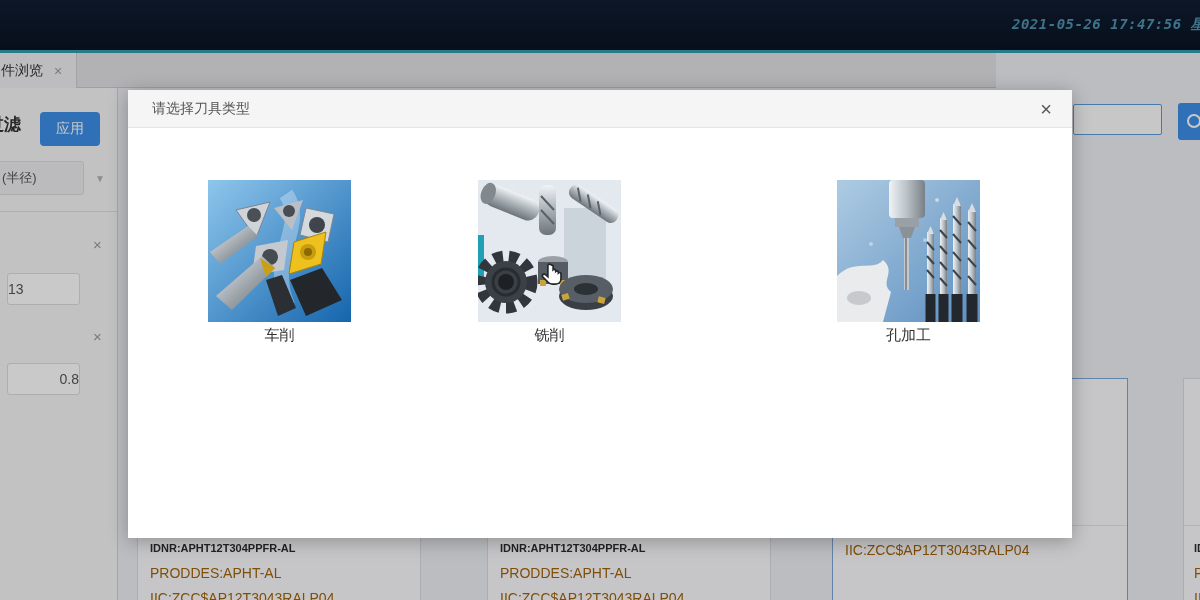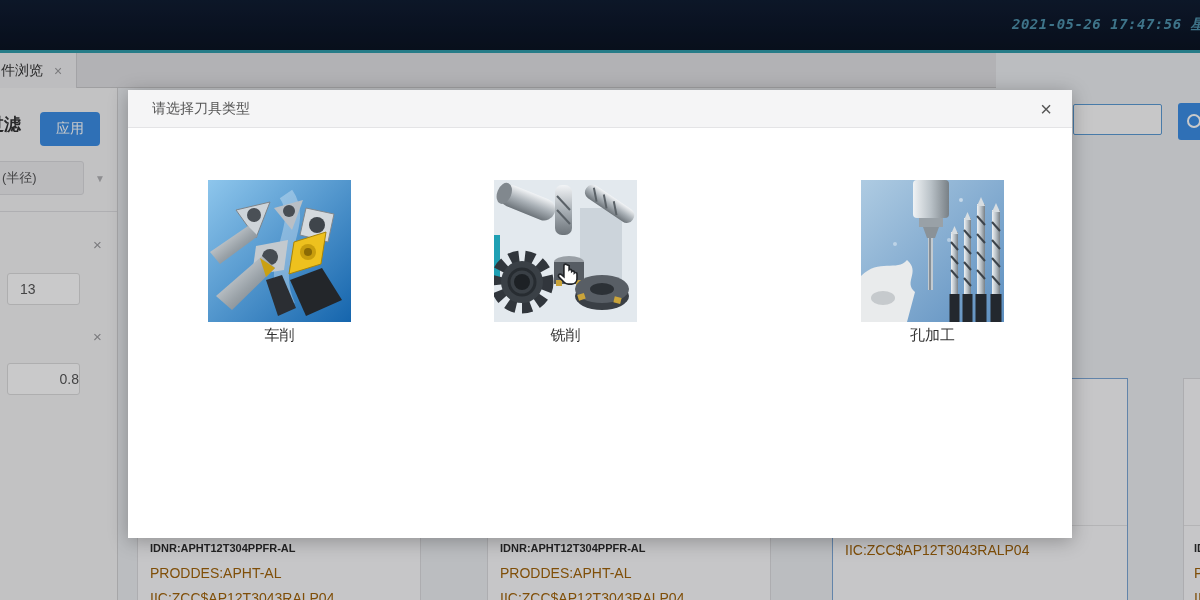--- a/index.html
+++ b/index.html
@@ -30,21 +30,21 @@
                background:#3a8ee6; color:#fff; font-size:14px; border:none; border-radius:4px; cursor:pointer; }
   .dropdown { position:absolute; left:-16px; top:73px; width:100px; height:34px;
               background:#ededef; border:1px solid #dcdcde; border-radius:3px;
               display:flex; align-items:center; font-size:13px; color:#555; padding-left:17px; cursor:pointer; }
   .dropdown .caret { position:absolute; right:-22px; color:#b3b3b5; font-size:10px; }
   .side-sep { position:absolute; left:0; top:123px; width:118px; height:1px; background:#dedee0; }
   .remove-x { position:absolute; left:93px; font-size:15px; color:#9a9a9c; cursor:pointer; }
   .rx1 { top:148px; } .rx2 { top:240px; }
   .filter-input { position:absolute; left:7px; width:73px; height:32px; background:#fff;
                   border:1px solid #ddd; border-radius:3px; font-size:14px; color:#555;
-                  padding-left:12px; font-family:"Liberation Sans",sans-serif; }
+                  font-family:"Liberation Sans",sans-serif; }
   .fi1 { top:185px; } .fi2 { top:275px;text-align:right; }
 
   
   .search-input { position:absolute; left:1073px; top:104px; width:89px; height:31px;
                   border:1px solid #5a9bd5; border-radius:2px; background:#fdfdfd; z-index:1;
                   font-size:13px; padding:0 6px; }
   .search-btn { position:absolute; left:1178px; top:103px; width:38px; height:37px;
                 background:#3a8ee6; border:none; border-radius:3px; z-index:1; cursor:pointer; }
   .ring-icon { position:absolute; left:9px; top:11px; width:14px; height:14px;
                border:2px solid #fff; border-radius:50%; }
@@ -65,21 +65,21 @@
   .overlay { position:absolute; left:0; top:0; width:1200px; height:600px;
              background:rgba(8,10,14,.22); z-index:50; }
   .modal { position:absolute; left:128px; top:90px; width:944px; height:448px;
            background:#fff; z-index:100; box-shadow:0 3px 18px rgba(0,0,0,.28); }
   .modal-header { height:38px; background:#f5f5f6; border-bottom:1px solid #e4e4e6;
                   display:flex; align-items:center; }
   .modal-title { font-size:14px; color:#555; padding-left:24px; }
   .modal-close { position:absolute; right:14px; top:0; height:38px; display:flex; align-items:center;
                  font-size:20px; color:#555; cursor:pointer; padding:0 6px; }
   .tool-option { position:absolute; top:90px; width:143px; cursor:pointer; }
-  .o1 { left:80px; } .o2 { left:366px; } .o3 { left:733px; }
+  .o1 { left:80px; } .o2 { left:350px; } .o3 { left:709px; }
   .tool-img { width:143px; height:142px; display:block; }
   .tool-label { text-align:center; margin-top:4px; font-size:15px; color:#333; }
 </style>
 </head>
 <body>
 
 <div class="topbar">
   <span class="clock">2021-05-26 17:47:56 星期三</span>
 </div>
 <div class="teal-line"></div>

